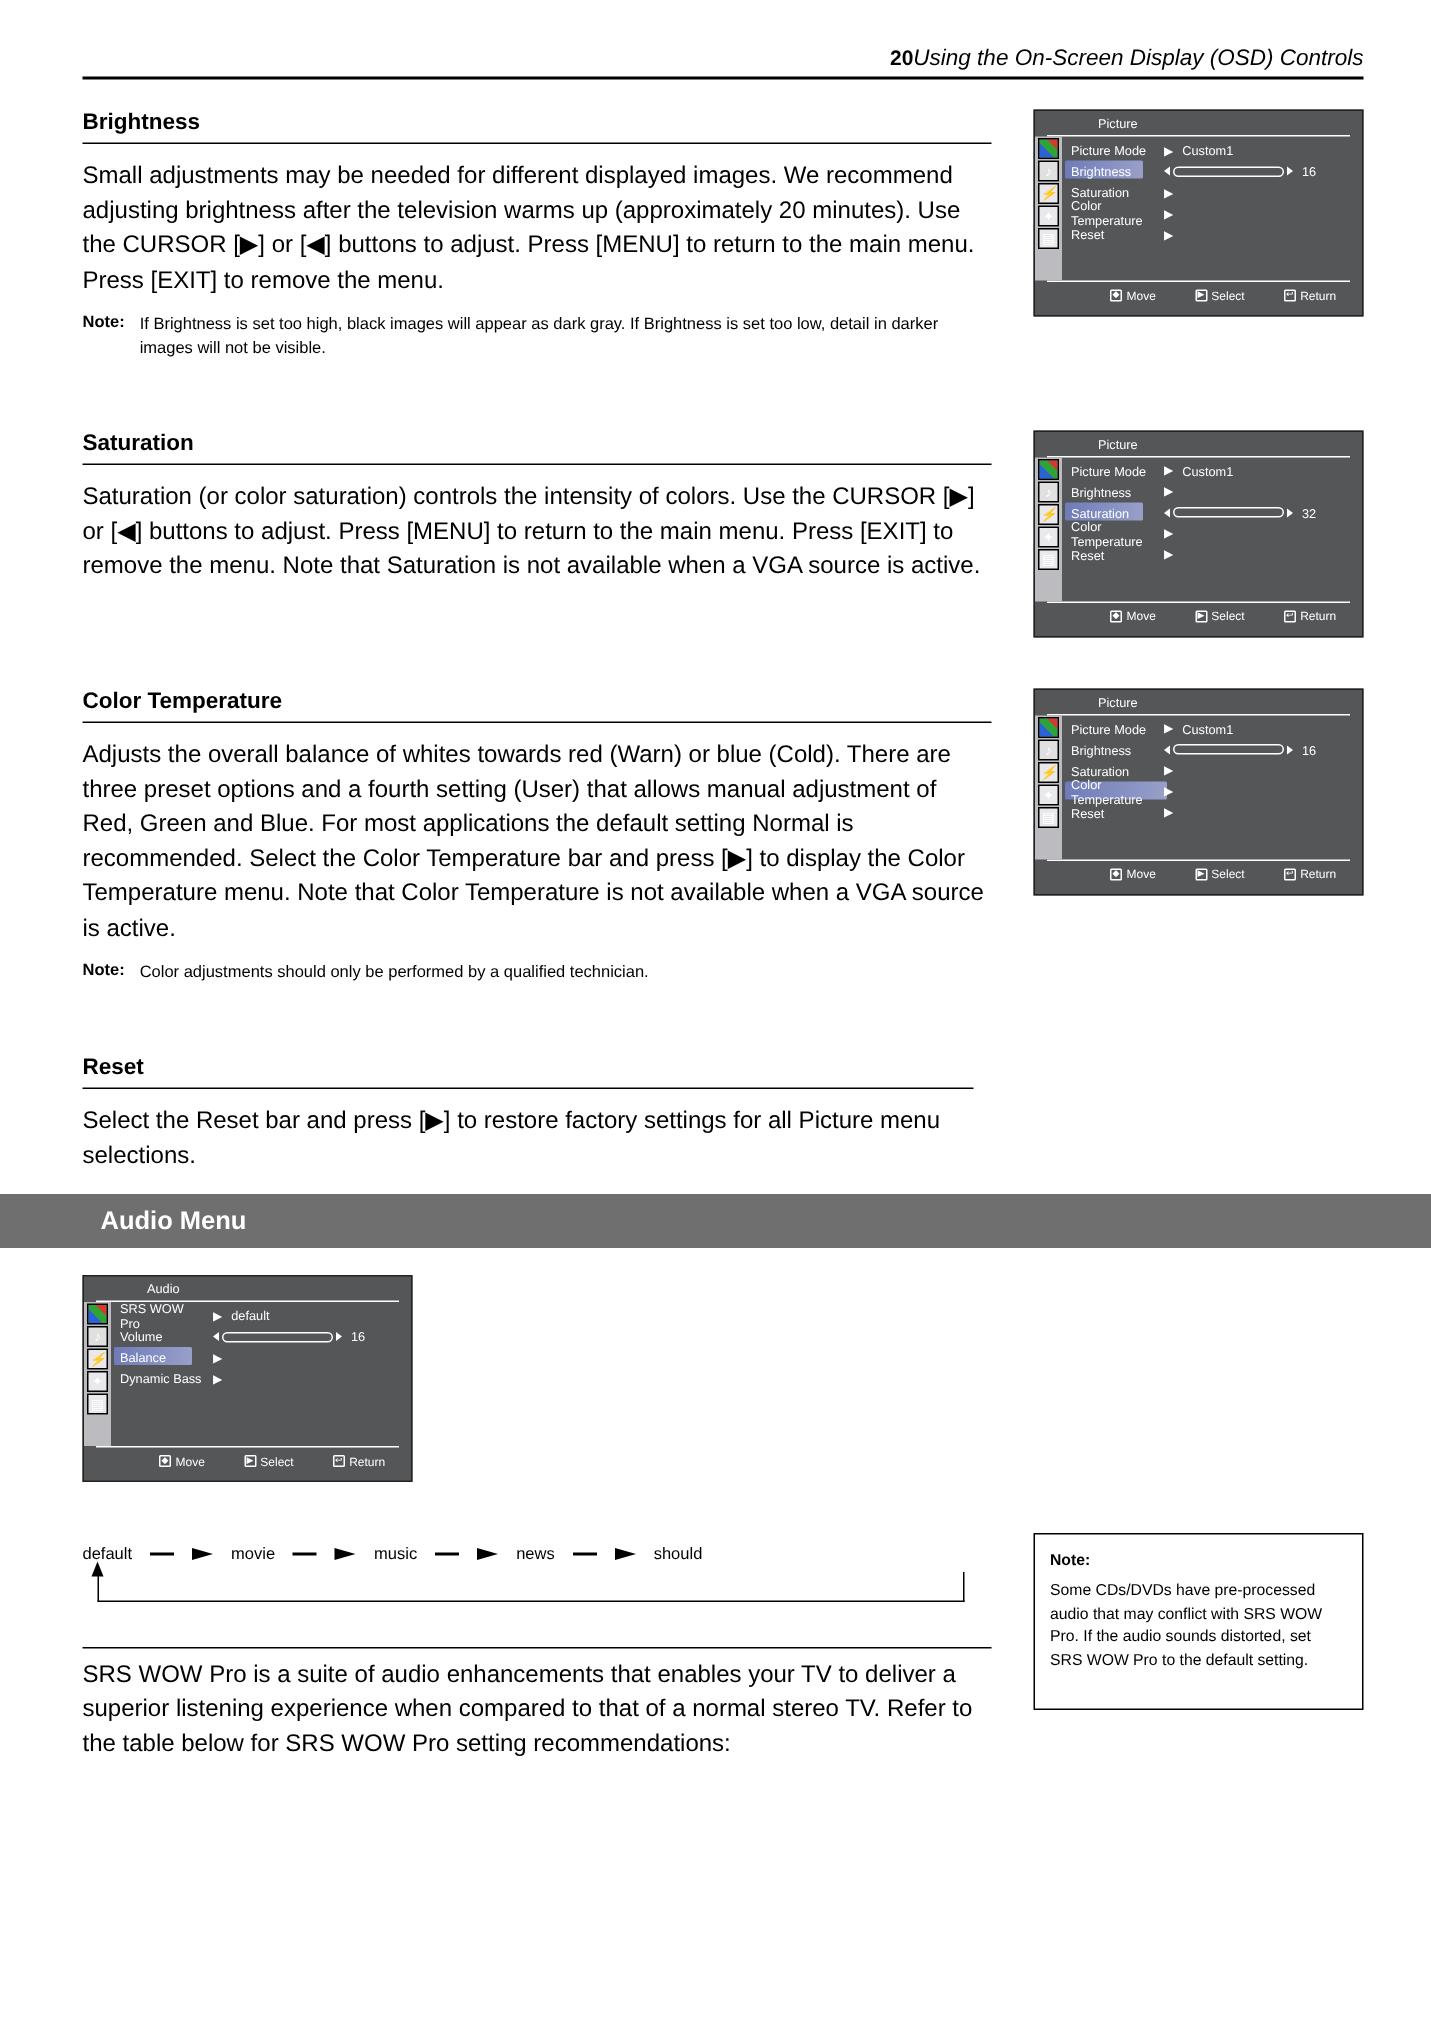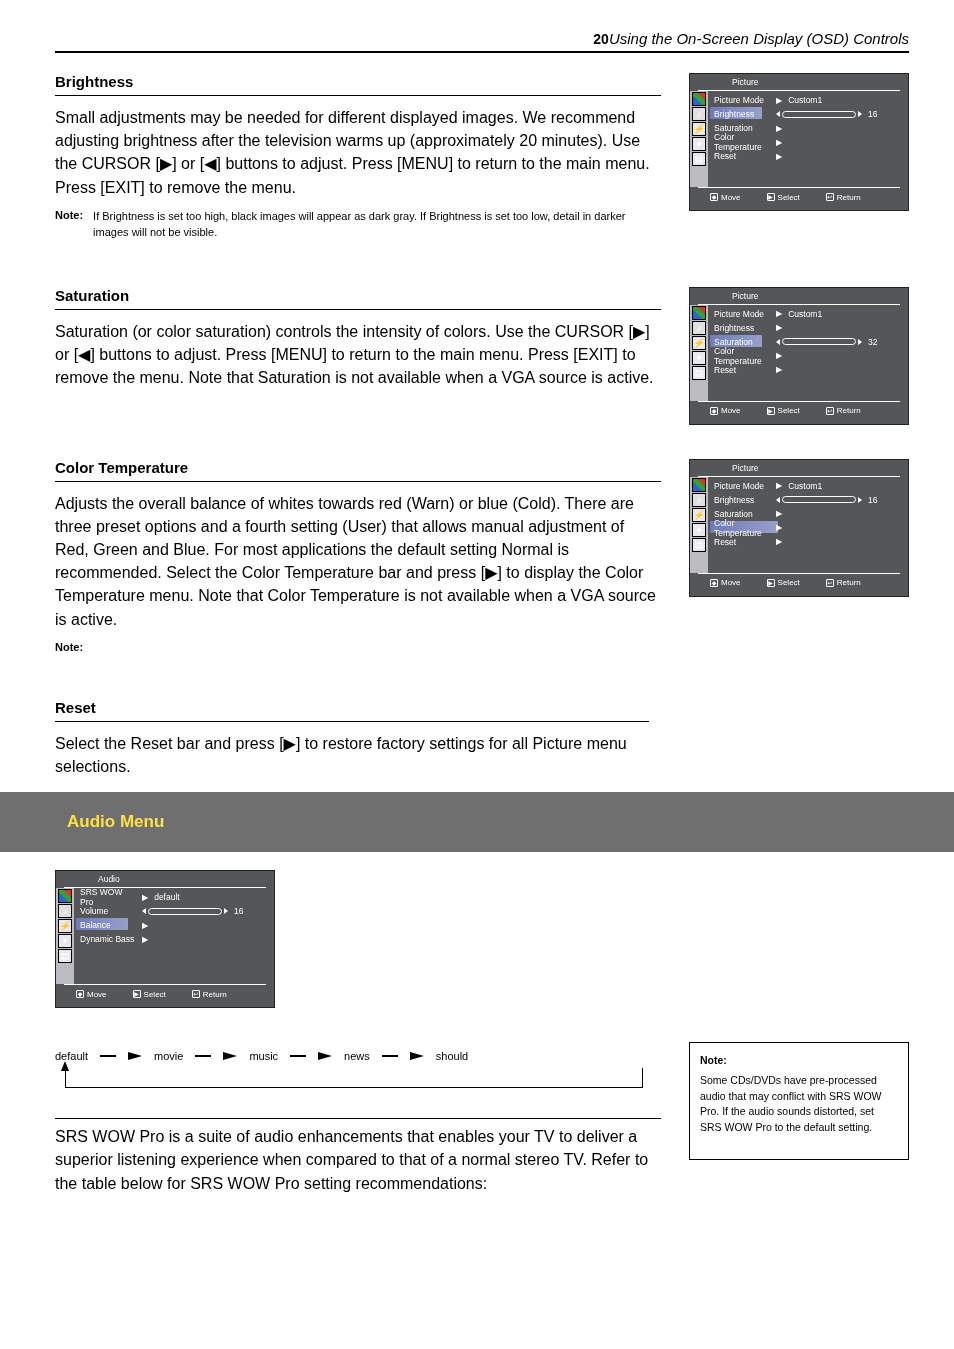--- a/index.html
+++ b/index.html
@@ -48,24 +48,24 @@
   .note {
     display: flex;
     gap: 10px;
     margin: 8px 0 22px;
   }
   .note-label { font-weight: bold; white-space: nowrap; }
   .note-text { line-height: 1.45; }
 
   .gray-band {
     background: #6f6f6f;
-    color: #fde047;
+    color: #ffffff;
     font-size: 17px;
     font-weight: bold;
-    padding: 20px 12px;
+    padding: 8px 12px;
     margin: 6px -45px 18px -55px;
     width: auto;
   }
   .gray-band-inner { padding-left: 55px; }
 
   
   .osd {
     width: 220px;
     height: 138px;
     background: #555658;
@@ -157,21 +157,21 @@
     height: 12px;
     background: linear-gradient(90deg, #6e7bb8, #98a0c9);
     border-radius: 1px;
     z-index: 0;
   }
   .osd-row span { position: relative; z-index: 1; }
 
   .osd-footer {
     display: flex;
     gap: 26px;
-    padding-left: 20px;
+    padding-left: 50px;
     font-size: 8px;
     align-items: center;
     color: #fff;
     height: 18px;
   }
   .osd-footer .fi {
     display: flex;
     align-items: center;
     gap: 3px;
   }
@@ -385,20 +385,21 @@
     </div>
   </div>
 </div>
 
 <div class="section">
   <div class="left-col">
     <div class="subhead">Color Temperature</div>
     <div class="body-text">Adjusts the overall balance of whites towards red (Warn) or blue (Cold). There are three preset options and a fourth setting (User) that allows manual adjustment of Red, Green and Blue. For most applications the default setting Normal is recommended. Select the Color Temperature bar and press [▶] to display the Color Temperature menu. Note that Color Temperature is not available when a VGA source is active.</div>
     <div class="note">
       <span class="note-label">Note:</span>
+      <span class="note-text">Color adjustments should only be performed by a qualified technician.</span>
     </div>
   </div>
   <div class="right-col">
     <div class="osd">
       <div class="osd-title">Picture</div>
       <hr class="divider">
       <div class="osd-body">
         <div class="osd-sidebar">
           <div class="ico pic"></div>
           <div class="ico audio">♪</div>

